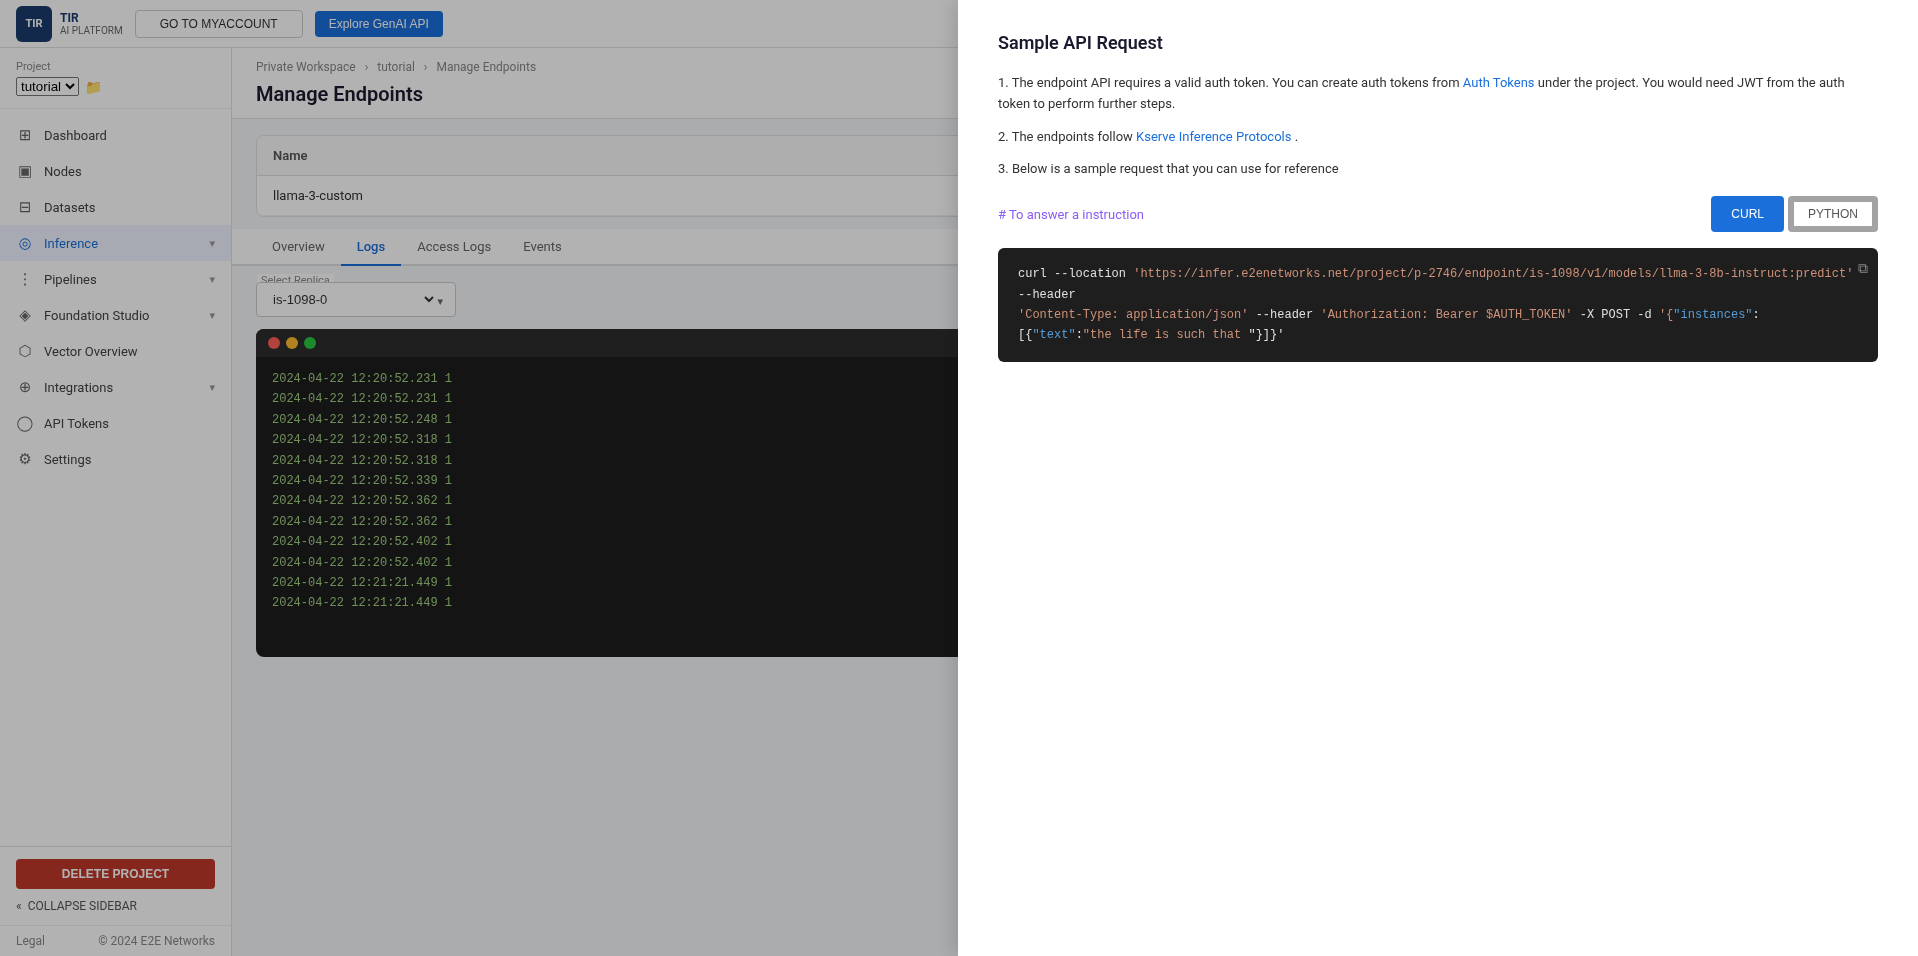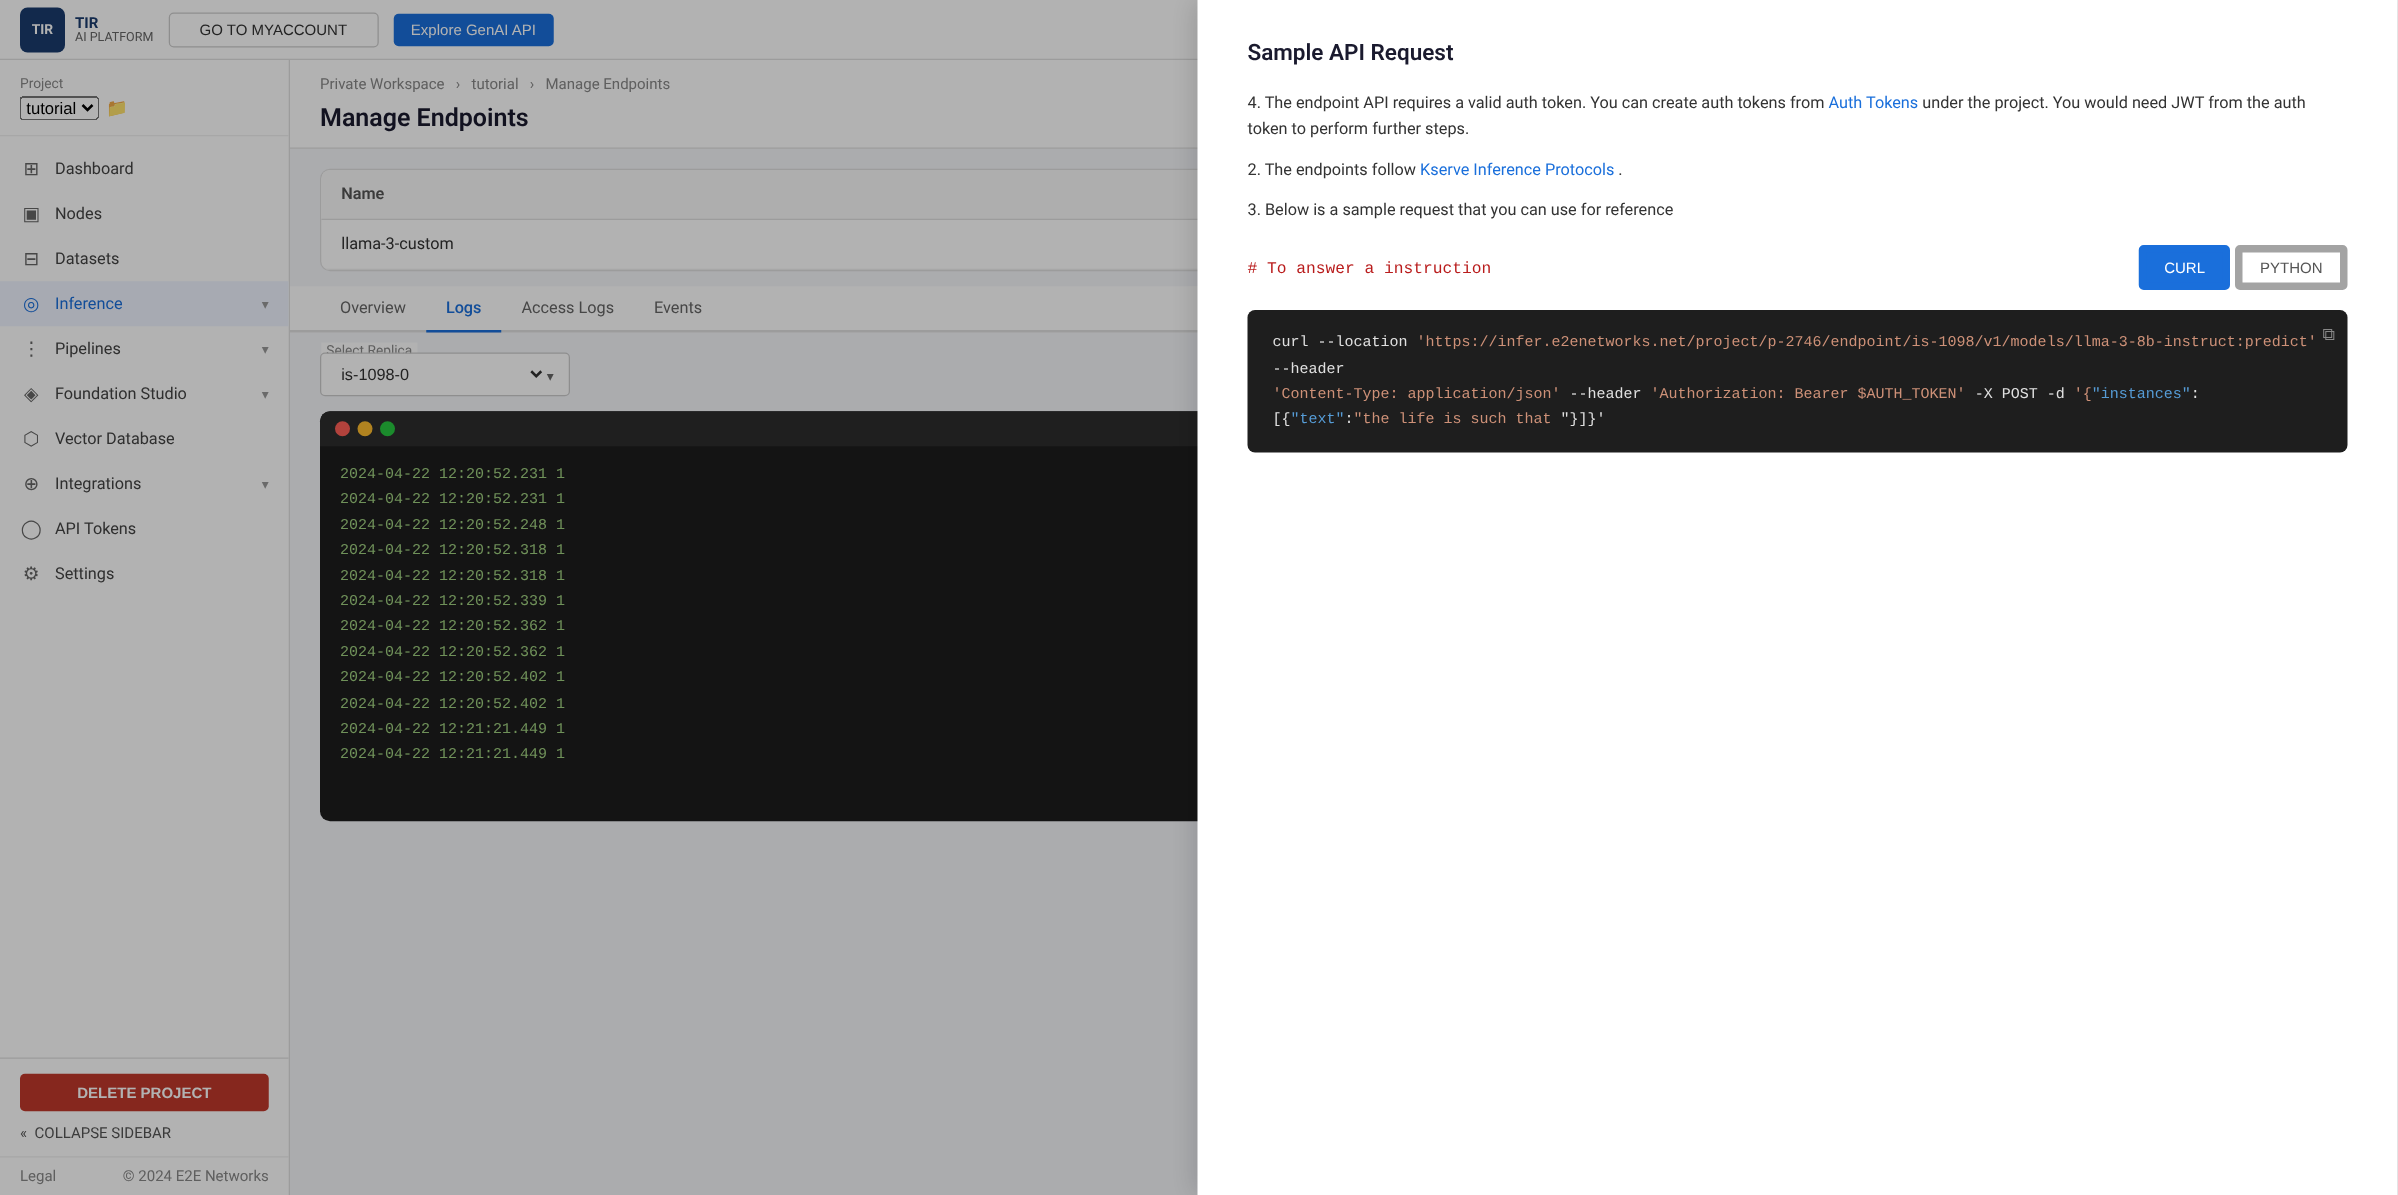--- a/index.html
+++ b/index.html
@@ -71,21 +71,21 @@
 
     
     .overlay-backdrop { position: fixed; top: 0; left: 0; right: 0; bottom: 0; background: rgba(0,0,0,0.3); z-index: 100; }
     .overlay-panel { position: fixed; top: 0; right: 0; width: 960px; height: 100vh; background: #fff; z-index: 200; box-shadow: -4px 0 20px rgba(0,0,0,0.15); overflow-y: auto; padding: 32px 40px; }
     .overlay-title { font-size: 18px; font-weight: 600; color: #1a1a2e; margin-bottom: 20px; }
     .info-item { font-size: 13px; color: #333; margin-bottom: 12px; line-height: 1.6; }
     .info-item a { color: #1a6fdb; text-decoration: none; }
     .code-tabs { display: flex; gap: 4px; justify-content: flex-end; margin-bottom: 8px; }
     .code-tab { padding: 5px 14px; border: 6px solid #a3a3a3; border-radius: 4px; font-size: 12px; cursor: pointer; background: #fff; color: #555; }
     .code-tab.active { background: #1a6fdb; color: #fff; border-color: #1a6fdb; }
-    .code-label { font-size: 13px; color: #b91c1c; margin-bottom: 8px; font-family: Liberation Mono, monospace; }
+    .code-label { font-size: 13px; color: #8b5cf6; margin-bottom: 8px; }
     .code-block { background: #1e1e1e; border-radius: 6px; padding: 16px 20px; font-family: 'Courier New', monospace; font-size: 12px; line-height: 1.7; position: relative; }
     .code-block .c-white { color: #e0e0e0; }
     .code-block .c-orange { color: #ce9178; }
     .code-block .c-blue { color: #569cd6; }
     .copy-icon { position: absolute; top: 10px; right: 10px; color: #888; cursor: pointer; font-size: 14px; }
   </style>
 </head>
 <body>
 
 <div class="overlay-backdrop"></div>
@@ -139,21 +139,21 @@
         <span>Pipelines</span>
         <span class="nav-chevron">▾</span>
       </div>
       <div class="nav-item">
         <span class="nav-icon">◈</span>
         <span>Foundation Studio</span>
         <span class="nav-chevron">▾</span>
       </div>
       <div class="nav-item">
         <span class="nav-icon">⬡</span>
-        <span>Vector Database</span>
+        <span>Vector Overview</span>
       </div>
       <div class="nav-item">
         <span class="nav-icon">⊕</span>
         <span>Integrations</span>
         <span class="nav-chevron">▾</span>
       </div>
       <div class="nav-item">
         <span class="nav-icon">◯</span>
         <span>API Tokens</span>
       </div>
@@ -244,21 +244,21 @@
           </div>
       </div>
     </div>
   </div>
 </div>
 
 <div class="overlay-panel">
   <div class="overlay-title">Sample API Request</div>
 
   <div class="info-item">
-    <span>4. The endpoint API requires a valid auth token. You can create auth tokens from</span>
+    <span>1. The endpoint API requires a valid auth token. You can create auth tokens from</span>
     <a>Auth Tokens</a>
     <span> under the project. You would need JWT from the auth token to perform further steps.</span>
   </div>
 
   <div class="info-item">
     <span>2. The endpoints follow </span>
     <a>Kserve Inference Protocols</a>
     <span>.</span>
   </div>
 

